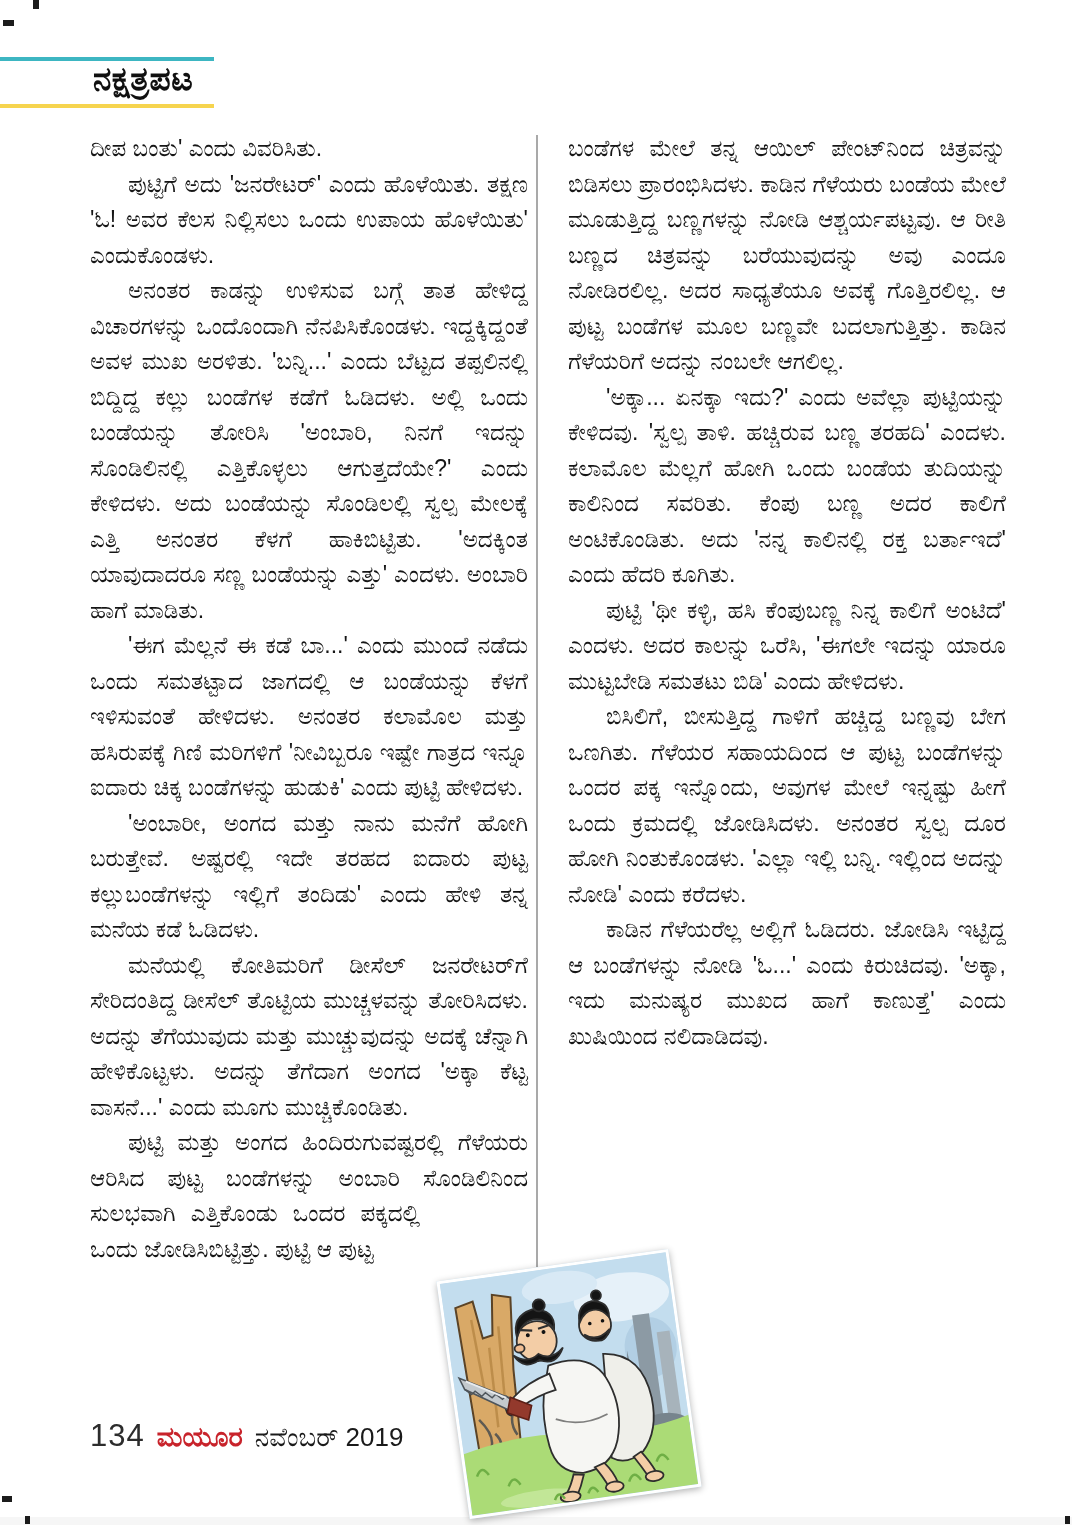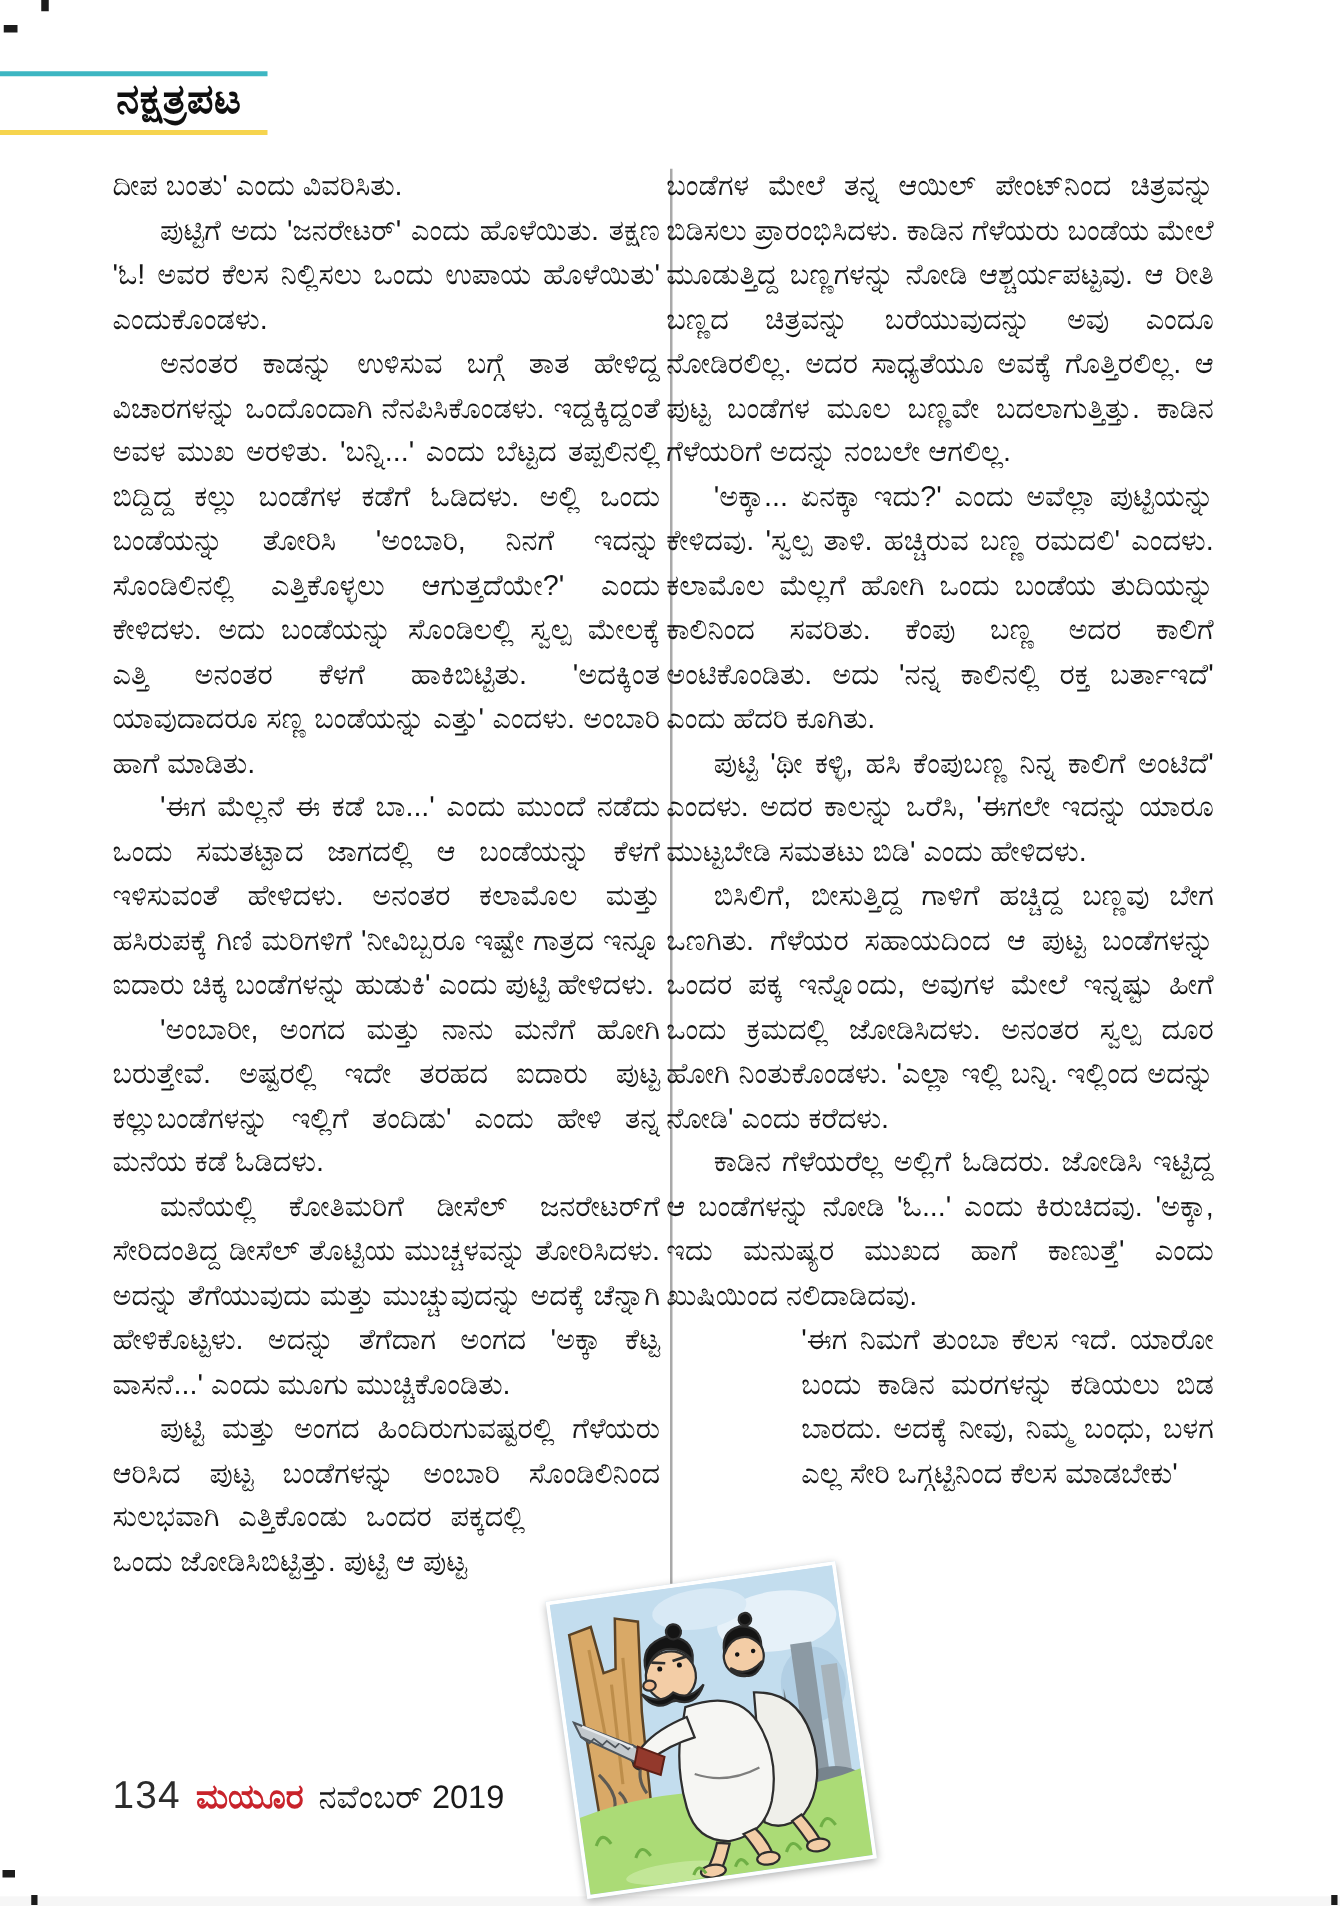--- a/index.html
+++ b/index.html
@@ -26,21 +26,21 @@
   .rule-yellow { position:absolute; left:0; top:104px; width:214px; height:4px; }
   .page-title {
     position:absolute; left:93px; top:60px; width:260px;
     font-size:33px; font-weight:bold; letter-spacing:0.5px; color:#101010;
   }
 
   
   .col { position:absolute; top:131px; width:438px; font-size:23px; line-height:35.5px;
          text-align:justify; color:#161616; }
   .col-left  { left:90px; }
-  .col-right { left:533px; }
+  .col-right { left:568px; }
   .col p { margin:0; padding:0; text-indent:38px; }
   .col p.no-indent { text-indent:0; }
   .divider { position:absolute; left:536px; top:135px; width:2px; height:1132px; background:#a9a9a9; }
 
   
   .wrap-spacer-right { float:right; width:100px; height:240px; margin-left:8px; }
   .wrap-spacer-left  { float:left;  width:98px;  height:225px; margin-right:10px; }
 
   
   .footer { position:absolute; left:90px; top:1390px; display:flex; align-items:baseline; gap:12px;margin-top:28px; }
@@ -83,25 +83,25 @@
     <p>ಪುಟ್ಟಿಗೆ ಅದು 'ಜನರೇಟರ್' ಎಂದು ಹೊಳೆಯಿತು. ತಕ್ಷಣ 'ಓ! ಅವರ ಕೆಲಸ ನಿಲ್ಲಿಸಲು ಒಂದು ಉಪಾಯ ಹೊಳೆಯಿತು' ಎಂದುಕೊಂಡಳು.</p>
     <p>ಅನಂತರ ಕಾಡನ್ನು ಉಳಿಸುವ ಬಗ್ಗೆ ತಾತ ಹೇಳಿದ್ದ ವಿಚಾರಗಳನ್ನು ಒಂದೊಂದಾಗಿ ನೆನಪಿಸಿಕೊಂಡಳು. ಇದ್ದಕ್ಕಿದ್ದಂತೆ ಅವಳ ಮುಖ ಅರಳಿತು. 'ಬನ್ನಿ...' ಎಂದು ಬೆಟ್ಟದ ತಪ್ಪಲಿನಲ್ಲಿ ಬಿದ್ದಿದ್ದ ಕಲ್ಲು ಬಂಡೆಗಳ ಕಡೆಗೆ ಓಡಿದಳು. ಅಲ್ಲಿ ಒಂದು ಬಂಡೆಯನ್ನು ತೋರಿಸಿ 'ಅಂಬಾರಿ, ನಿನಗೆ ಇದನ್ನು ಸೊಂಡಿಲಿನಲ್ಲಿ ಎತ್ತಿಕೊಳ್ಳಲು ಆಗುತ್ತದೆಯೇ?' ಎಂದು ಕೇಳಿದಳು. ಅದು ಬಂಡೆಯನ್ನು ಸೊಂಡಿಲಲ್ಲಿ ಸ್ವಲ್ಪ ಮೇಲಕ್ಕೆ ಎತ್ತಿ ಅನಂತರ ಕೆಳಗೆ ಹಾಕಿಬಿಟ್ಟಿತು. 'ಅದಕ್ಕಿಂತ ಯಾವುದಾದರೂ ಸಣ್ಣ ಬಂಡೆಯನ್ನು ಎತ್ತು' ಎಂದಳು. ಅಂಬಾರಿ ಹಾಗೆ ಮಾಡಿತು.</p>
     <p>'ಈಗ ಮೆಲ್ಲನೆ ಈ ಕಡೆ ಬಾ...' ಎಂದು ಮುಂದೆ ನಡೆದು ಒಂದು ಸಮತಟ್ಟಾದ ಜಾಗದಲ್ಲಿ ಆ ಬಂಡೆಯನ್ನು ಕೆಳಗೆ ಇಳಿಸುವಂತೆ ಹೇಳಿದಳು. ಅನಂತರ ಕಲಾಮೊಲ ಮತ್ತು ಹಸಿರುಪಕ್ಕೆ ಗಿಣಿ ಮರಿಗಳಿಗೆ 'ನೀವಿಬ್ಬರೂ ಇಷ್ಟೇ ಗಾತ್ರದ ಇನ್ನೂ ಐದಾರು ಚಿಕ್ಕ ಬಂಡೆಗಳನ್ನು ಹುಡುಕಿ' ಎಂದು ಪುಟ್ಟಿ ಹೇಳಿದಳು.</p>
     <p>'ಅಂಬಾರೀ, ಅಂಗದ ಮತ್ತು ನಾನು ಮನೆಗೆ ಹೋಗಿ ಬರುತ್ತೇವೆ. ಅಷ್ಟರಲ್ಲಿ ಇದೇ ತರಹದ ಐದಾರು ಪುಟ್ಟ ಕಲ್ಲುಬಂಡೆಗಳನ್ನು ಇಲ್ಲಿಗೆ ತಂದಿಡು' ಎಂದು ಹೇಳಿ ತನ್ನ ಮನೆಯ ಕಡೆ ಓಡಿದಳು.</p>
     <p>ಮನೆಯಲ್ಲಿ ಕೋತಿಮರಿಗೆ ಡೀಸೆಲ್ ಜನರೇಟರ್‌ಗೆ ಸೇರಿದಂತಿದ್ದ ಡೀಸೆಲ್ ತೊಟ್ಟಿಯ ಮುಚ್ಚಳವನ್ನು ತೋರಿಸಿದಳು. ಅದನ್ನು ತೆಗೆಯುವುದು ಮತ್ತು ಮುಚ್ಚುವುದನ್ನು ಅದಕ್ಕೆ ಚೆನ್ನಾಗಿ ಹೇಳಿಕೊಟ್ಟಳು. ಅದನ್ನು ತೆಗೆದಾಗ ಅಂಗದ 'ಅಕ್ಕಾ ಕೆಟ್ಟ ವಾಸನೆ...' ಎಂದು ಮೂಗು ಮುಚ್ಚಿಕೊಂಡಿತು.</p>
     <p><span>ಪುಟ್ಟಿ ಮತ್ತು ಅಂಗದ ಹಿಂದಿರುಗುವಷ್ಟರಲ್ಲಿ ಗೆಳೆಯರು ಆರಿಸಿದ ಪುಟ್ಟ ಬಂಡೆಗಳನ್ನು ಅಂಬಾರಿ ಸೊಂಡಿಲಿನಿಂದ ಸುಲಭವಾಗಿ</span><span class="wrap-spacer-right"></span> <span>ಎತ್ತಿಕೊಂಡು ಒಂದರ ಪಕ್ಕದಲ್ಲಿ ಒಂದು ಜೋಡಿಸಿಬಿಟ್ಟಿತ್ತು. ಪುಟ್ಟಿ ಆ ಪುಟ್ಟ</span></p>
   </div>
 
   <div class="col col-right">
     <p class="no-indent">ಬಂಡೆಗಳ ಮೇಲೆ ತನ್ನ ಆಯಿಲ್ ಪೇಂಟ್‌ನಿಂದ ಚಿತ್ರವನ್ನು ಬಿಡಿಸಲು ಪ್ರಾರಂಭಿಸಿದಳು. ಕಾಡಿನ ಗೆಳೆಯರು ಬಂಡೆಯ ಮೇಲೆ ಮೂಡುತ್ತಿದ್ದ ಬಣ್ಣಗಳನ್ನು ನೋಡಿ ಆಶ್ಚರ್ಯಪಟ್ಟವು. ಆ ರೀತಿ ಬಣ್ಣದ ಚಿತ್ರವನ್ನು ಬರೆಯುವುದನ್ನು ಅವು ಎಂದೂ ನೋಡಿರಲಿಲ್ಲ. ಅದರ ಸಾಧ್ಯತೆಯೂ ಅವಕ್ಕೆ ಗೊತ್ತಿರಲಿಲ್ಲ. ಆ ಪುಟ್ಟ ಬಂಡೆಗಳ ಮೂಲ ಬಣ್ಣವೇ ಬದಲಾಗುತ್ತಿತ್ತು. ಕಾಡಿನ ಗೆಳೆಯರಿಗೆ ಅದನ್ನು ನಂಬಲೇ ಆಗಲಿಲ್ಲ.</p>
-    <p>'ಅಕ್ಕಾ... ಏನಕ್ಕಾ ಇದು?' ಎಂದು ಅವೆಲ್ಲಾ ಪುಟ್ಟಿಯನ್ನು ಕೇಳಿದವು. 'ಸ್ವಲ್ಪ ತಾಳಿ. ಹಚ್ಚಿರುವ ಬಣ್ಣ ರಮದಲಿ' ಎಂದಳು. ಕಲಾಮೊಲ ಮೆಲ್ಲಗೆ ಹೋಗಿ ಒಂದು ಬಂಡೆಯ ತುದಿಯನ್ನು ಕಾಲಿನಿಂದ ಸವರಿತು. ಕೆಂಪು ಬಣ್ಣ ಅದರ ಕಾಲಿಗೆ ಅಂಟಿಕೊಂಡಿತು. ಅದು 'ನನ್ನ ಕಾಲಿನಲ್ಲಿ ರಕ್ತ ಬರ್ತಾಇದೆ' ಎಂದು ಹೆದರಿ ಕೂಗಿತು.</p>
+    <p>'ಅಕ್ಕಾ... ಏನಕ್ಕಾ ಇದು?' ಎಂದು ಅವೆಲ್ಲಾ ಪುಟ್ಟಿಯನ್ನು ಕೇಳಿದವು. 'ಸ್ವಲ್ಪ ತಾಳಿ. ಹಚ್ಚಿರುವ ಬಣ್ಣ ತರಹದಿ' ಎಂದಳು. ಕಲಾಮೊಲ ಮೆಲ್ಲಗೆ ಹೋಗಿ ಒಂದು ಬಂಡೆಯ ತುದಿಯನ್ನು ಕಾಲಿನಿಂದ ಸವರಿತು. ಕೆಂಪು ಬಣ್ಣ ಅದರ ಕಾಲಿಗೆ ಅಂಟಿಕೊಂಡಿತು. ಅದು 'ನನ್ನ ಕಾಲಿನಲ್ಲಿ ರಕ್ತ ಬರ್ತಾಇದೆ' ಎಂದು ಹೆದರಿ ಕೂಗಿತು.</p>
     <p>ಪುಟ್ಟಿ 'ಥೀ ಕಳ್ಳಿ, ಹಸಿ ಕೆಂಪುಬಣ್ಣ ನಿನ್ನ ಕಾಲಿಗೆ ಅಂಟಿದೆ' ಎಂದಳು. ಅದರ ಕಾಲನ್ನು ಒರೆಸಿ, 'ಈಗಲೇ ಇದನ್ನು ಯಾರೂ ಮುಟ್ಟಬೇಡಿ ಸಮತಟು ಬಿಡಿ' ಎಂದು ಹೇಳಿದಳು.</p>
     <p>ಬಿಸಿಲಿಗೆ, ಬೀಸುತ್ತಿದ್ದ ಗಾಳಿಗೆ ಹಚ್ಚಿದ್ದ ಬಣ್ಣವು ಬೇಗ ಒಣಗಿತು. ಗೆಳೆಯರ ಸಹಾಯದಿಂದ ಆ ಪುಟ್ಟ ಬಂಡೆಗಳನ್ನು ಒಂದರ ಪಕ್ಕ ಇನ್ನೊಂದು, ಅವುಗಳ ಮೇಲೆ ಇನ್ನಷ್ಟು ಹೀಗೆ ಒಂದು ಕ್ರಮದಲ್ಲಿ ಜೋಡಿಸಿದಳು. ಅನಂತರ ಸ್ವಲ್ಪ ದೂರ ಹೋಗಿ ನಿಂತುಕೊಂಡಳು. 'ಎಲ್ಲಾ ಇಲ್ಲಿ ಬನ್ನಿ. ಇಲ್ಲಿಂದ ಅದನ್ನು ನೋಡಿ' ಎಂದು ಕರೆದಳು.</p>
     <p>ಕಾಡಿನ ಗೆಳೆಯರೆಲ್ಲ ಅಲ್ಲಿಗೆ ಓಡಿದರು. ಜೋಡಿಸಿ ಇಟ್ಟಿದ್ದ ಆ ಬಂಡೆಗಳನ್ನು ನೋಡಿ 'ಓ...' ಎಂದು ಕಿರುಚಿದವು. 'ಅಕ್ಕಾ, ಇದು ಮನುಷ್ಯರ ಮುಖದ ಹಾಗೆ ಕಾಣುತ್ತೆ' ಎಂದು ಖುಷಿಯಿಂದ ನಲಿದಾಡಿದವು.</p>
-    <p class="no-indent"><span class="wrap-spacer-left"></span><span>'ಈಗ ನಿಮಗೆ ತುಂಬಾ ಕೆಲಸ ಇದೆ. ಯಾರೋ ಬಂದು ಕಾಡಿನ ಮರಗಳನ್ನು ಕಡಿಯಲು ಬಿಡ ಬಾರದು. ಅದಕ್ಕೆ ನೀವು, ನಿಮ್ಮ ಬಂಧು, ಬಳಗ ಎಲ್ಲ ಸೇರಿ ಒಗ್ಗಟ್ಟಿನಿಂದ ಕೆಲಸ ಮಾಡಬೇಕು'</span></p>
+    <p class="no-indent"><span class="wrap-spacer-left"></span></p>
   </div>
 
   <div class="footer">
     <span class="page-number">134</span>
     <span class="magazine-logo" style="color: rgb(200, 35, 43);">ಮಯೂರ</span>
     <span class="issue-date">ನವೆಂಬರ್ 2019</span>
   </div>
 
   <div class="illustration">
     <svg viewBox="0 0 228 234">

